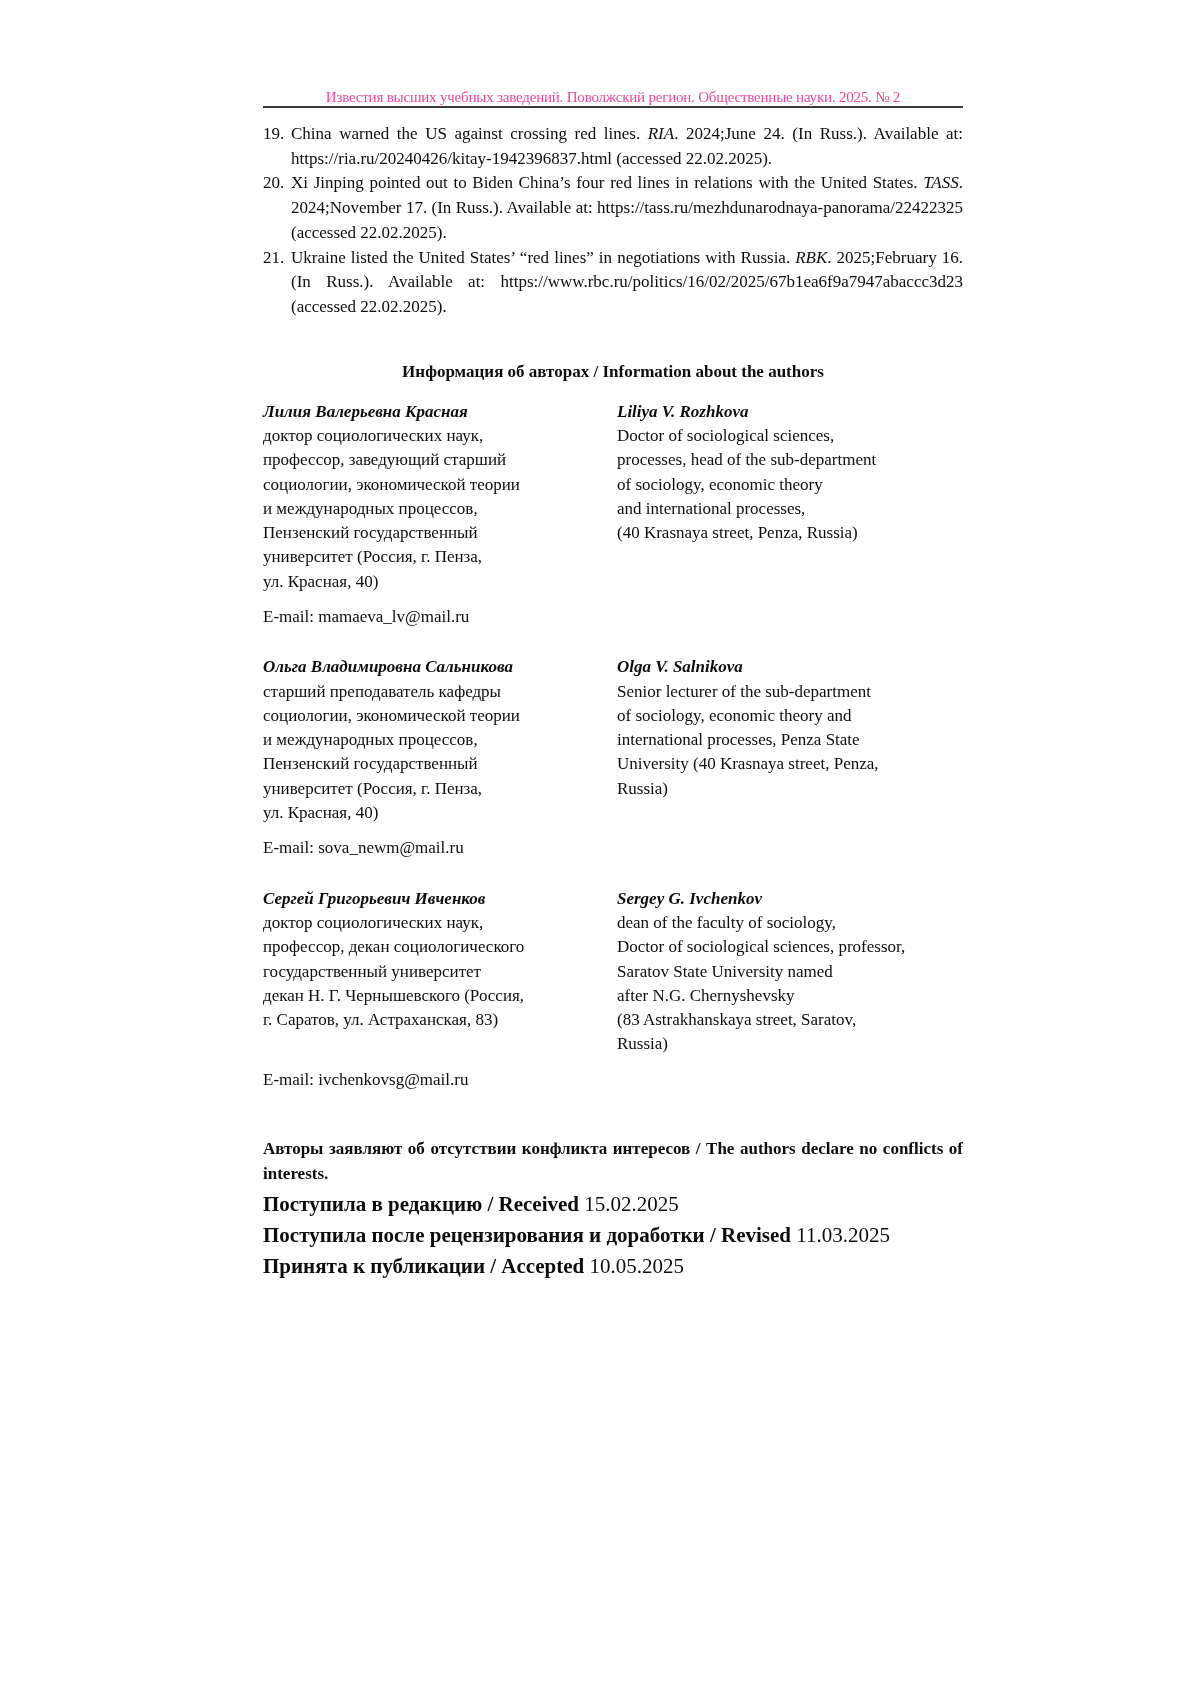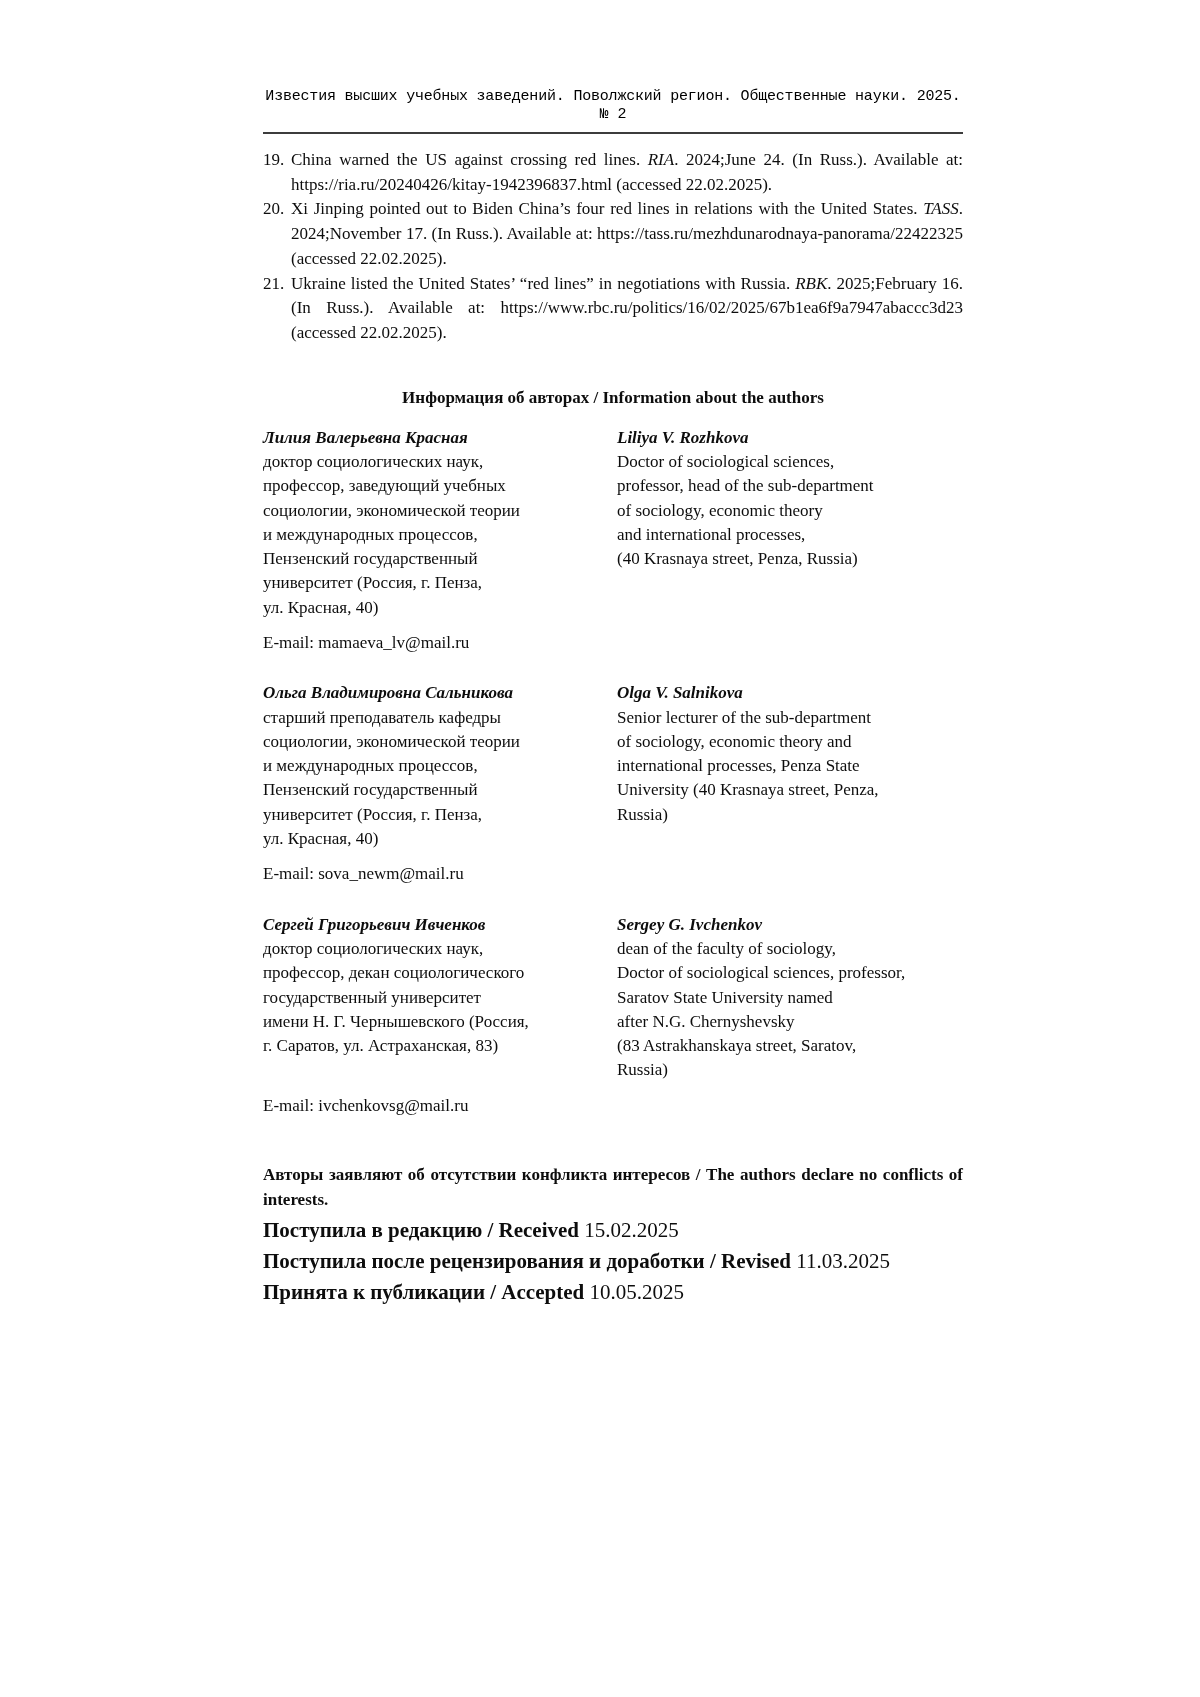--- a/index.html
+++ b/index.html
@@ -10,27 +10,26 @@
     background:#ffffff;
     color:#0d0d0d;
     font-family:"Liberation Serif", serif;
   }
   .content {
     position:absolute;
     left:263px; top:88px;
     width:700px;
   }
   .running-head {
-    font-family:Liberation Mono, monospace;
+    font-family:Liberation Serif, serif;
     font-size:15px;
     line-height:18px;
     letter-spacing:-0.2px;
     text-align:center;
-    color:#000000;
-    padding-bottom:8px;
+    color:#ec4899;
     border-bottom:2px solid #3c3c3c;
   }
   .ref-list { margin-top:14px; }
   .ref-item {
     font-size:17px;
     line-height:24.7px;
     text-align:justify;
     overflow-wrap:break-word;
     padding-left:28px;
     text-indent:-28px;
@@ -99,31 +98,31 @@
       </div>
 
     <div class="section-heading">Информация об авторах / Information about the authors</div>
 
     <div class="authors-list">
         <div class="author-block">
           <div class="author-row">
             <div class="col-ru">
               <div class="author-name">Лилия Валерьевна Красная</div>
               <div class="author-line">доктор социологических наук,</div>
-              <div class="author-line">профессор, заведующий учебных</div>
+              <div class="author-line">профессор, заведующий старший</div>
               <div class="author-line">социологии, экономической теории</div>
               <div class="author-line">и международных процессов,</div>
               <div class="author-line">Пензенский государственный</div>
               <div class="author-line">университет (Россия, г. Пенза,</div>
               <div class="author-line">ул. Красная, 40)</div>
             </div>
             <div class="col-en">
               <div class="author-name">Liliya V. Rozhkova</div>
               <div class="author-line">Doctor of sociological sciences,</div>
-              <div class="author-line">professor, head of the sub-department</div>
+              <div class="author-line">processes, head of the sub-department</div>
               <div class="author-line">of sociology, economic theory</div>
               <div class="author-line">and international processes,</div>
               <div class="author-line">(40 Krasnaya street, Penza, Russia)</div>
             </div>
           </div>
           <div class="author-email">E-mail: mamaeva_lv@mail.ru</div>
         </div>
         <div class="author-block">
           <div class="author-row">
             <div class="col-ru">
@@ -146,21 +145,21 @@
           </div>
           <div class="author-email">E-mail: sova_newm@mail.ru</div>
         </div>
         <div class="author-block">
           <div class="author-row">
             <div class="col-ru">
               <div class="author-name">Сергей Григорьевич Ивченков</div>
               <div class="author-line">доктор социологических наук,</div>
               <div class="author-line">профессор, декан социологического</div>
               <div class="author-line">государственный университет</div>
-              <div class="author-line">имени Н. Г. Чернышевского (Россия,</div>
+              <div class="author-line">декан Н. Г. Чернышевского (Россия,</div>
               <div class="author-line">г. Саратов, ул. Астраханская, 83)</div>
             </div>
             <div class="col-en">
               <div class="author-name">Sergey G. Ivchenkov</div>
               <div class="author-line">dean of the faculty of sociology,</div>
               <div class="author-line">Doctor of sociological sciences, professor,</div>
               <div class="author-line">Saratov State University named</div>
               <div class="author-line">after N.G. Chernyshevsky</div>
               <div class="author-line">(83 Astrakhanskaya street, Saratov,</div>
               <div class="author-line">Russia)</div>

